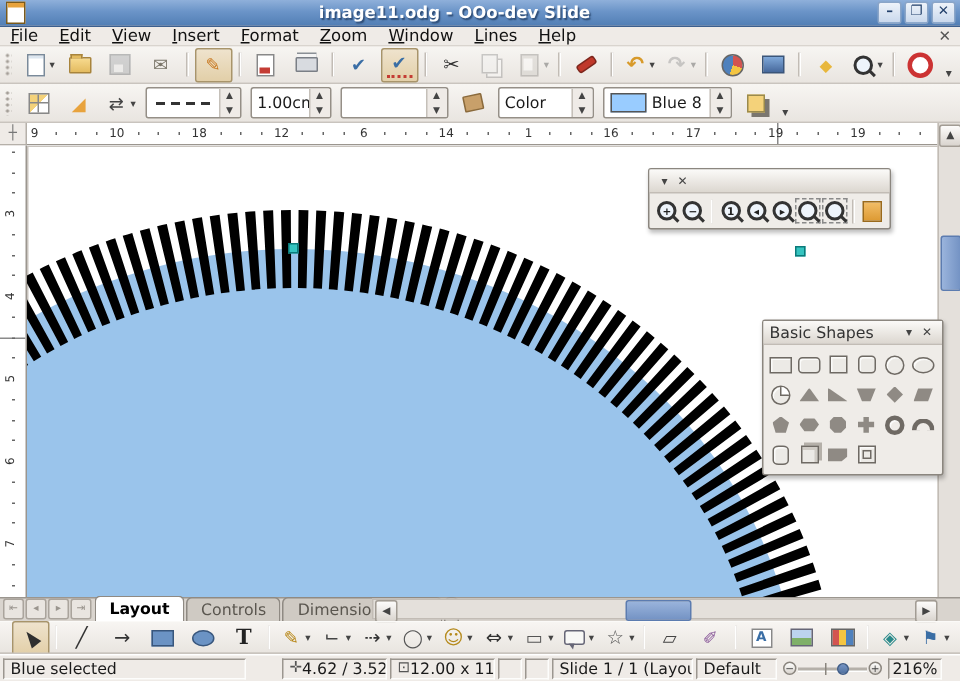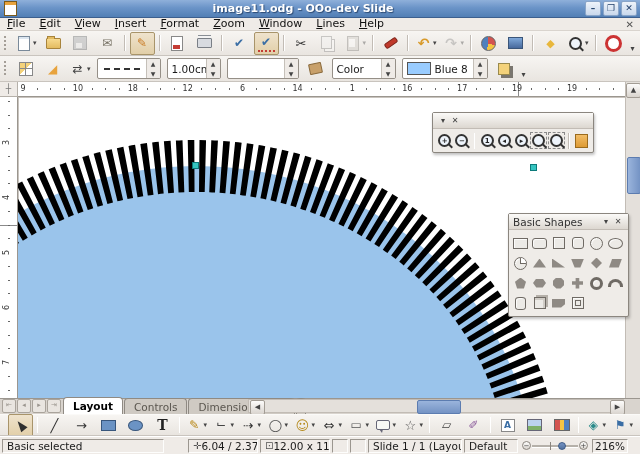--- a/index.html
+++ b/index.html
@@ -740,25 +740,25 @@
     <span class="tbtn">
       <span class="icon i-align">⚑</span>
       <span class="dd">▾</span>
     </span>
     <span class="tbtn">
       <span class="icon"></span>
     </span>
   </div>
 
 <div class="statusbar">
-  <span class="scell" style="width:162px;margin-left:2px">Basic selected</span>
+  <span class="scell" style="width:162px;margin-left:2px">Blue selected</span>
   <span style="width:22px"></span>
   <span class="scell" style="width:70px">
     <span class="icon i-pos" style="width:11px">✛</span>
-    <span>6.04 / 2.37</span>
+    <span>4.62 / 3.52</span>
   </span>
   <span class="scell" style="width:70px">
     <span class="icon i-size" style="width:11px">⊡</span>
     <span>12.00 x 11.50</span>
   </span>
   <span class="scell" style="width:16px"></span>
   <span class="scell" style="width:16px"></span>
   <span class="scell" style="width:94px">Slide 1 / 1 (Layout)</span>
   <span class="scell" style="width:54px">Default</span>
   <span class="slider">

